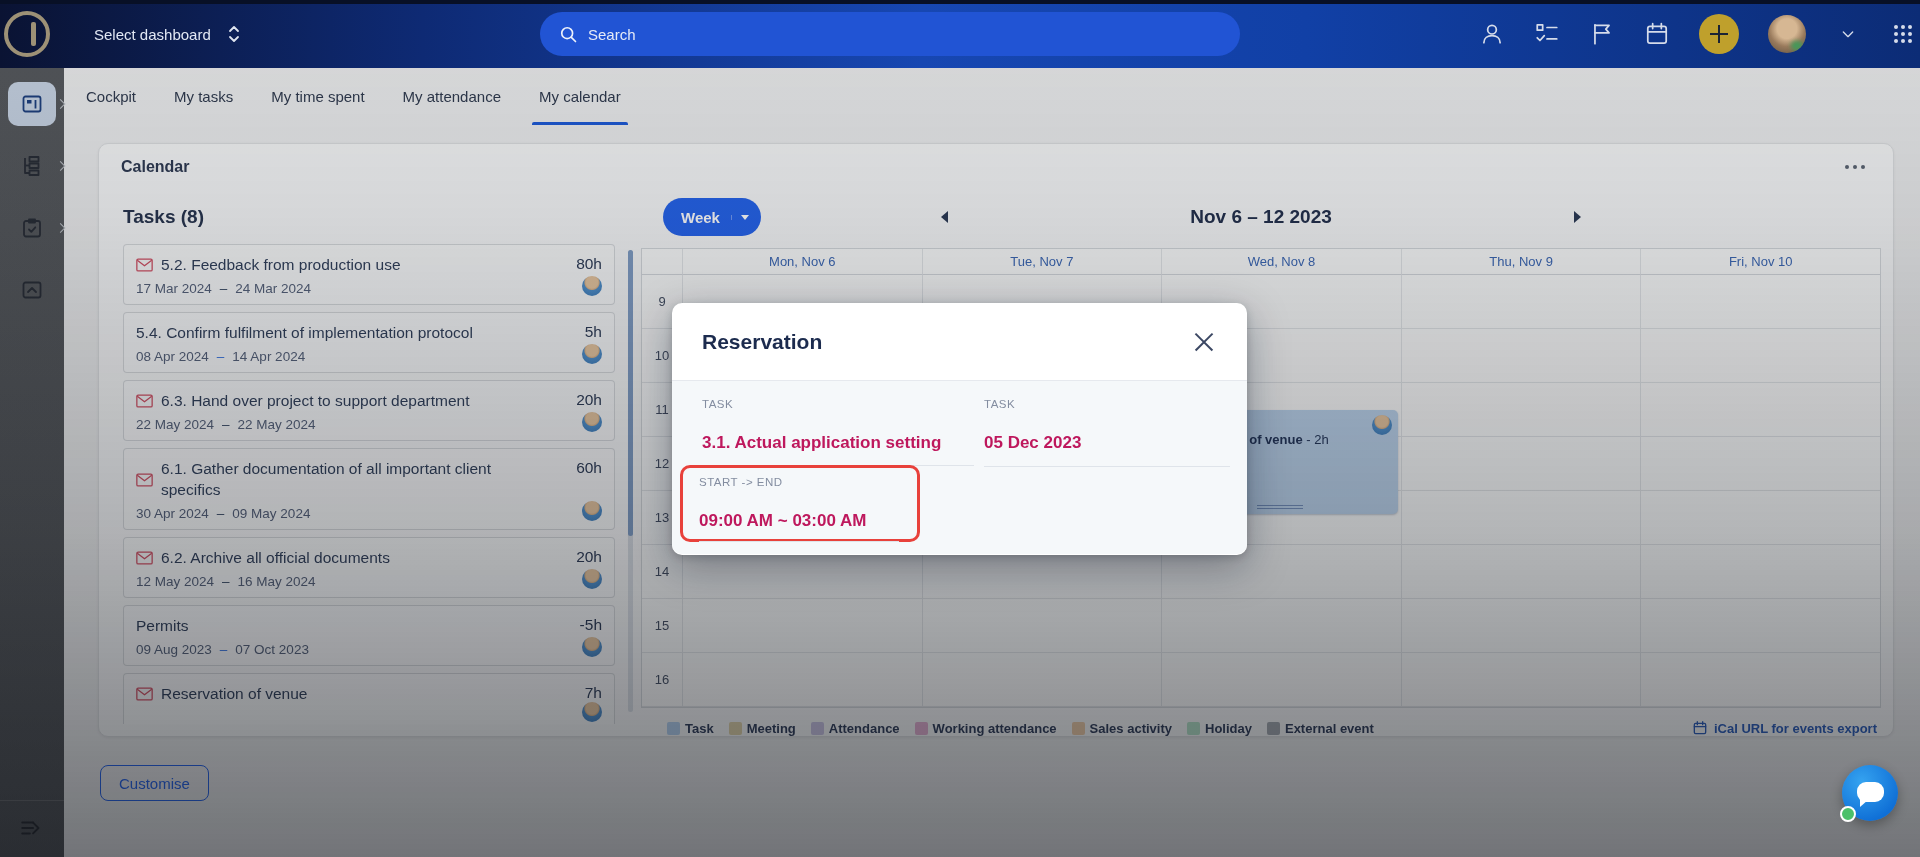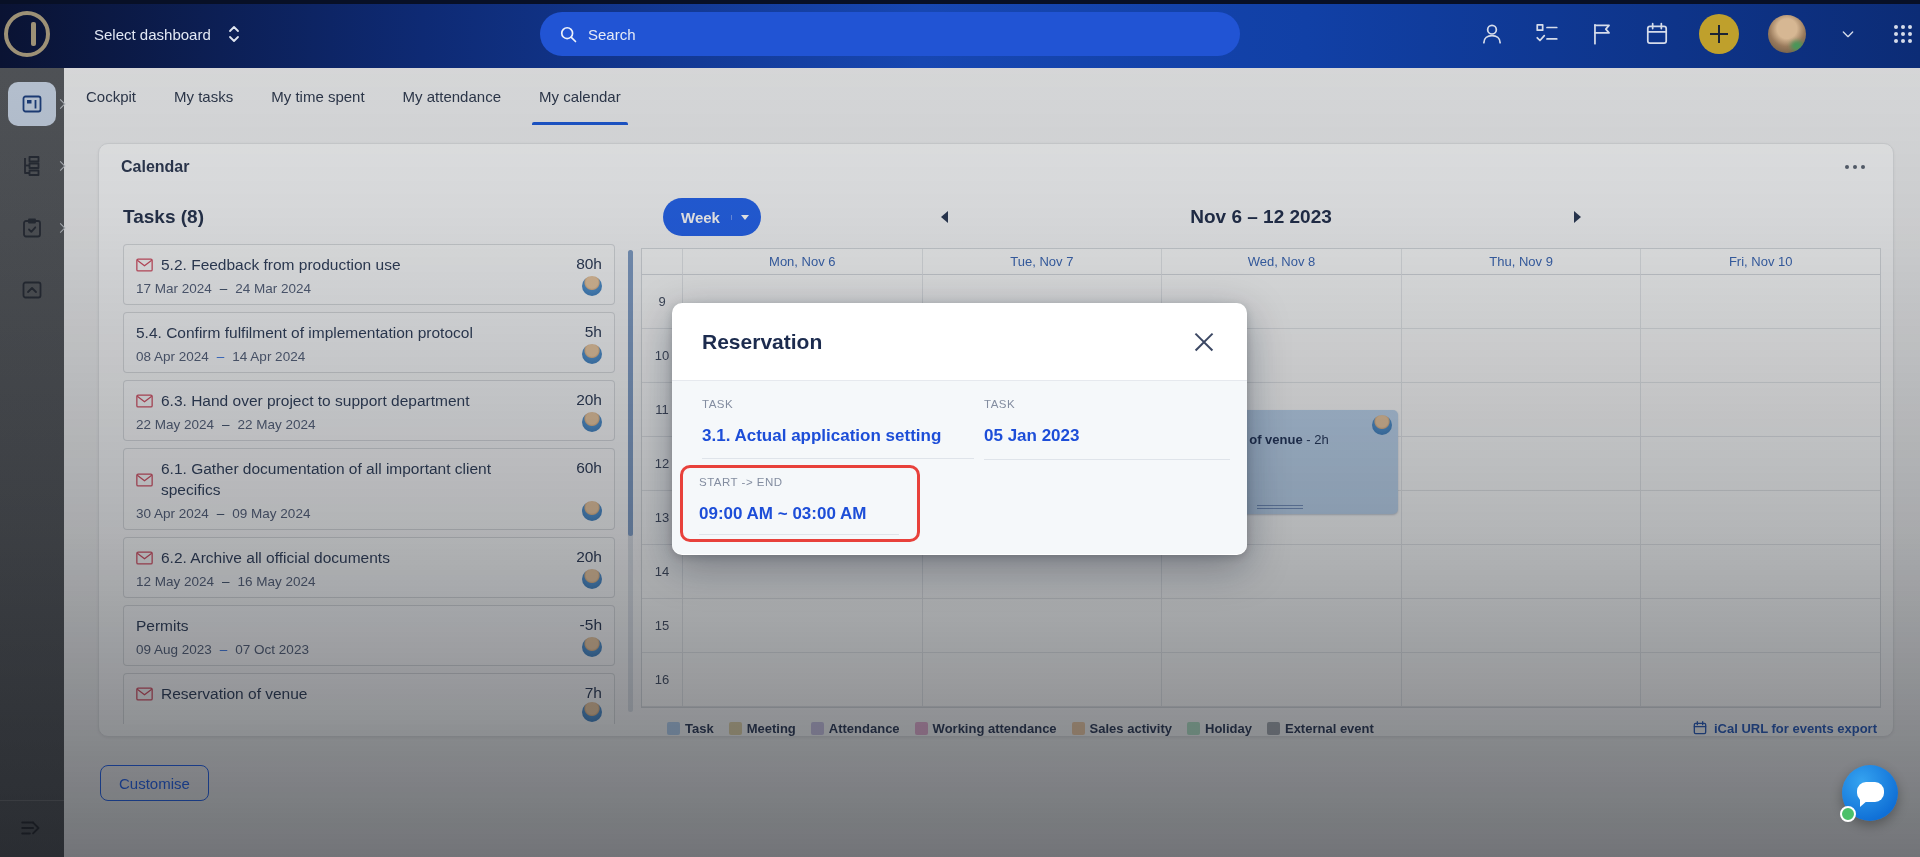--- a/index.html
+++ b/index.html
@@ -121,21 +121,21 @@
   .modal-header { height:78px; display:flex; align-items:center; justify-content:space-between;
     padding:0 30px; border-bottom:1px solid #e6e9ee; }
   .modal-title { font-size:21px; font-weight:800; color:#1c2b4e; }
   .modal-close { width:26px; height:26px; position:relative; cursor:pointer; }
   .modal-close::before,.modal-close::after { content:""; position:absolute; left:50%; top:50%; width:24px; height:1.8px;
     background:#3b4763; }
   .modal-close::before { transform:translate(-50%,-50%) rotate(45deg); }
   .modal-close::after { transform:translate(-50%,-50%) rotate(-45deg); }
   .modal-body { background:#f5f8fa; height:173px; border-radius:0 0 10px 10px; position:relative; }
   .field-label { font-size:11.5px; color:#838da0; letter-spacing:.5px; }
-  .field-value { font-size:17px; font-weight:800; color:#1d4ed8; margin-top:16px; cursor:pointer; }
+  .field-value { font-size:17px; font-weight:800; color:#be185d; margin-top:23px; cursor:pointer; }
   .f-task { position:absolute; left:30px; top:17px; }
   .f-task .f-underline { width:272px; border-bottom:1px solid #dfe4ea; margin-top:12px; }
   .f-date { position:absolute; left:312px; top:17px; }
   .f-date .f-underline { width:246px; border-bottom:1px solid #dfe4ea; margin-top:13px; }
   .red-box { position:absolute; left:8px; top:84px; width:240px; height:77px; border:3px solid #e8413b;
     border-radius:10px; padding:8px 0 0 16px; }
   .red-box .f-underline { width:200px; border-bottom:1px solid #dfe4ea; margin-top:10px; }
 
   
   .chat-bubble { position:fixed; right:22px; bottom:36px; width:56px; height:56px; border-radius:50%; z-index:70;
@@ -626,21 +626,21 @@
     <span class="modal-close"></span>
   </div>
   <div class="modal-body">
     <div class="f-task">
       <div class="field-label">TASK</div>
       <div class="field-value">3.1. Actual application setting</div>
       <div class="f-underline"></div>
     </div>
     <div class="f-date">
       <div class="field-label">TASK</div>
-      <div class="field-value">05 Jan 2023</div>
+      <div class="field-value">05 Dec 2023</div>
       <div class="f-underline"></div>
     </div>
     <div class="red-box">
       <div class="field-label">START -&gt; END</div>
       <div class="field-value">09:00 AM ~ 03:00 AM</div>
       <div class="f-underline"></div>
     </div>
   </div>
 </div>
 

